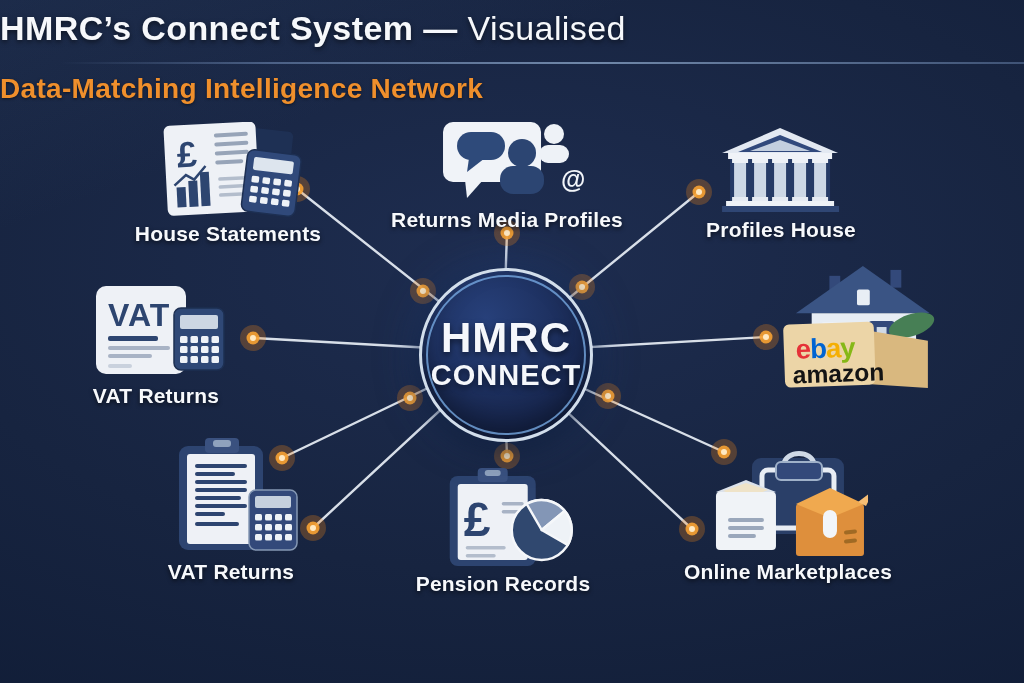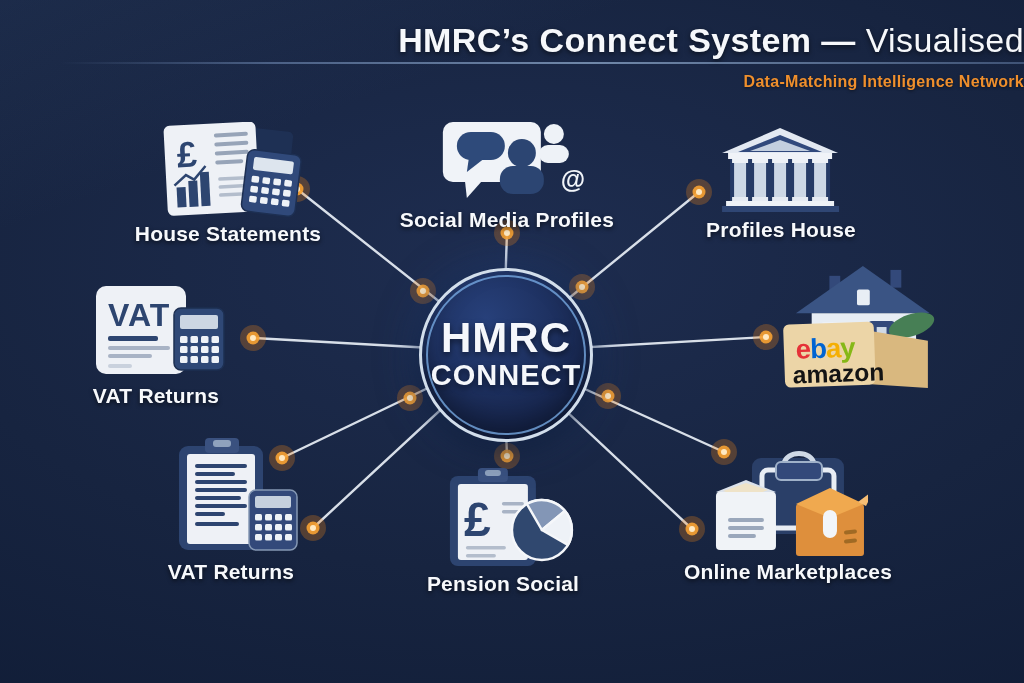--- a/index.html
+++ b/index.html
@@ -7,33 +7,33 @@
     width:1024px;height:683px;overflow:hidden;position:relative;
     font-family:"Liberation Sans",sans-serif;color:#f5f7fb;
     background:
       linear-gradient(160deg, rgba(60,85,130,.18) 0%, rgba(60,85,130,0) 22%),
       radial-gradient(120% 95% at 50% 38%, #1e2d50 0%, #172440 48%, #0e1a33 100%);
   }
   .stage{position:absolute;inset:0}
 
   
   .title{
-    position:absolute;top:21px;left:0;width:100%;text-align:right;
+    position:absolute;top:9px;left:0;width:100%;text-align:left;
     font-size:34px;font-weight:700;letter-spacing:.4px;color:#f6f8fb;
     text-shadow:0 2px 5px rgba(0,0,0,.55);white-space:nowrap;
   }
   .title .t-suffix{font-weight:400}
   .divider{
     position:absolute;top:62px;left:60px;right:0;height:2px;
     background:linear-gradient(90deg, rgba(120,150,195,0) 0%, rgba(135,165,210,.45) 22%,
       rgba(170,200,235,.6) 55%, rgba(125,155,200,.4) 100%);
   }
   .subtitle{
-    position:absolute;top:73px;left:0;width:100%;text-align:right;
-    font-size:16px;font-weight:700;color:#ef8f2c;letter-spacing:.3px;
+    position:absolute;top:73px;left:0;width:100%;text-align:left;
+    font-size:28px;font-weight:700;color:#ef8f2c;letter-spacing:.3px;
     text-shadow:0 1px 3px rgba(0,0,0,.5);
   }
 
   
   svg.wires{position:absolute;left:0;top:0}
   .wire{stroke:#e7edf5;stroke-width:2.4;stroke-linecap:round;opacity:.93}
   .dg{fill:#f08514;opacity:.28}
   .dm{fill:#f7a233;opacity:.9}
   .dc{fill:#ffe9c2}
 
@@ -228,21 +228,21 @@
       <g fill="#eef2f7">
         <circle cx="127" cy="14" r="10"></circle>
           <rect x="112" y="25" width="30" height="18" rx="9"></rect>
       </g>
       <g fill="#2c4572">
         <circle cx="95" cy="33" r="14"></circle>
           <rect x="73" y="46" width="44" height="28" rx="13"></rect>
       </g>
       <text x="134" y="68" font-size="25" fill="#f2f5f9">@</text>
     </svg>
-    <div class="label">Social Media Profiles</div>
+    <div class="label">Returns Media Profiles</div>
   </div>
 
   <div class="node" id="node-companies">
     <svg width="125" height="88" viewBox="0 0 125 88">
       <polygon points="62,2 120,27 4,27" fill="#e3e9f2"></polygon>
       <polygon points="62,9 104,26 20,26" fill="#31497c"></polygon>
       <polygon points="62,14 92,25 32,25" fill="#c3cfdf"></polygon>
       <rect x="10" y="27" width="104" height="6" fill="#f0f3f8"></rect>
       <rect x="12" y="33" width="100" height="42" fill="#263b66"></rect>
       <g>
@@ -370,21 +370,21 @@
       <rect x="74" y="34" width="22" height="3.5" rx="1.7" fill="#a8b3c5"></rect>
       <rect x="74" y="42" width="22" height="3.5" rx="1.7" fill="#a8b3c5"></rect>
       <rect x="38" y="78" width="40" height="3.5" rx="1.7" fill="#b3bdcc"></rect>
       <rect x="38" y="86" width="30" height="3.5" rx="1.7" fill="#b3bdcc"></rect>
       <g stroke="#f5f7fa" stroke-width="2.5" stroke-linejoin="round">
         <circle cx="114" cy="62" r="30" fill="#30486f"></circle>
         <path d="M114,62 L99,36 A30,30 0 0 1 137,43 Z" fill="#8396b6"></path>
         <path d="M114,62 L137,43 A30,30 0 0 1 140,77 Z" fill="#eef2f7"></path>
       </g>
     </svg>
-    <div class="label">Pension Social</div>
+    <div class="label">Pension Records</div>
   </div>
 
   <div class="node" id="node-market">
     <svg width="160" height="112" viewBox="0 0 160 112">
       <g>
         <rect x="44" y="14" width="92" height="76" rx="9" fill="#2a3f68"></rect>
         <path d="M76,20 C78,6 104,6 106,20" fill="none" stroke="#cfd9e6" stroke-width="5"></path>
         <rect x="54" y="26" width="72" height="58" rx="6" fill="none" stroke="#e8edf4" stroke-width="5"></rect>
         <rect x="68" y="18" width="46" height="18" rx="5" fill="#33497a" stroke="#9fb1c9" stroke-width="2"></rect>
       </g>

